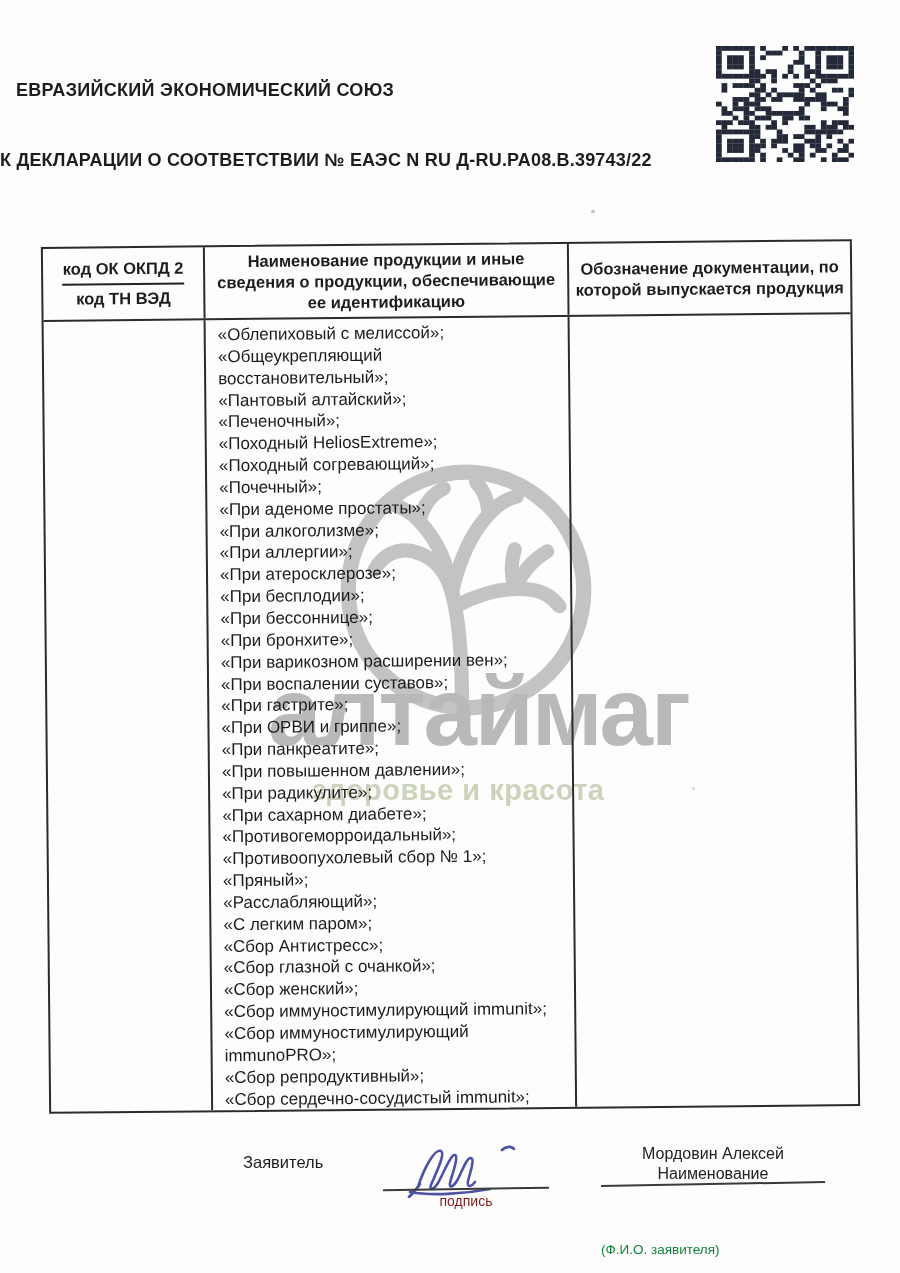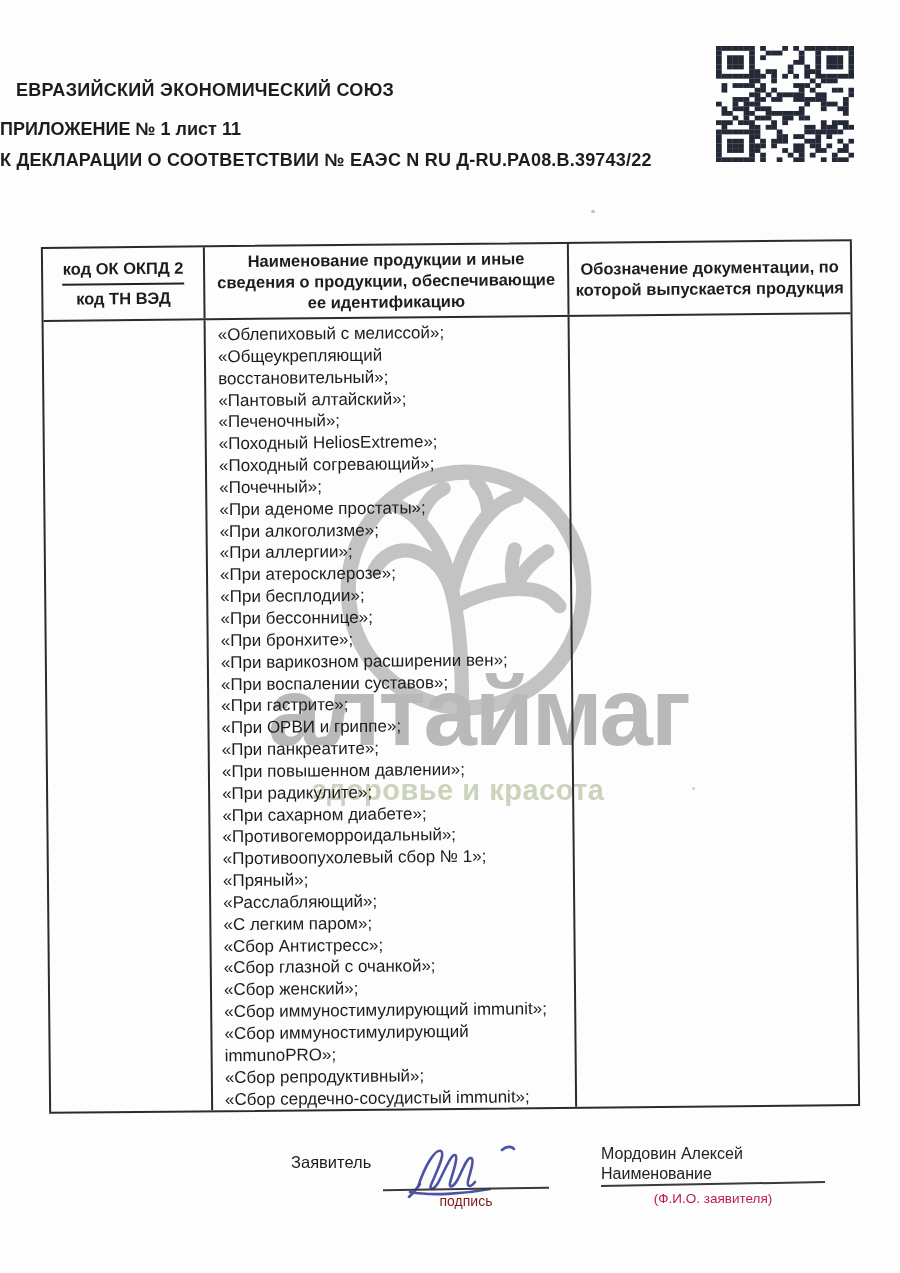--- a/index.html
+++ b/index.html
@@ -34,23 +34,23 @@
     font-weight:bold;font-size:16.5px;text-align:center;line-height:21px;padding:2px 6px;}
   .frac-line{width:122px;border-top:2px solid #222;margin:4px 0 3px 0;}
   .plist{padding:4px 18px 0 12px;font-size:17px;line-height:21.85px;color:#1c1c1c;}
   .plist div{white-space:normal;}
   
   .foot{position:absolute;z-index:3;}
   .applicant{left:243px;top:1153px;font-size:16.5px;}
   .sig-svg{left:404px;top:1140px;width:114px;height:58px;}
   .sig-line-left{left:383px;top:1188px;width:166px;border-top:2px solid #3a3a3a;transform:rotate(-0.9deg);}
   .sig-caption{left:383px;top:1193px;width:166px;text-align:center;font-size:14px;color:#7f1d1d;}
-  .name-block{left:601px;top:1144px;width:224px;font-size:16px;line-height:19.5px;color:#222;}
+  .name-block{left:601px;top:1144px;width:224px;text-align:center;font-size:16px;line-height:19.5px;color:#222;}
   .sig-line-right{left:601px;top:1183px;width:224px;border-top:2px solid #3a3a3a;transform:rotate(-1deg);}
-  .name-caption{left:601px;top:1191px;width:224px;text-align:center;font-size:13.5px;color:#be185d;}
+  .name-caption{left:601px;top:1242px;width:224px;text-align:left;font-size:13.5px;color:#15803d;}
   
   .speck{position:absolute;background:#9a9a9a;border-radius:50%;z-index:2;}
   .speck1{left:591px;top:210px;width:4px;height:3px;opacity:.65;}
   .speck2{left:692px;top:787px;width:3px;height:3px;opacity:.45;}
 </style>
 </head>
 <body>
 
 <div class="page">
 
@@ -64,21 +64,20 @@
       <path d="M152 56 C152 42 148 32 140 24"></path>
       <path d="M120 146 C146 132 170 126 196 130 C208 132 216 138 222 146"></path>
       <path d="M178 128 C186 112 196 100 210 92"></path>
       <path d="M178 128 C174 114 174 102 178 90"></path>
     </g>
   </svg>
   <div class="wm wm-title" style="position:absolute;color:#b9b9b9;">алтаймаг</div>
   <div class="wm wm-sub" style="position:absolute;color:#ccd3bb;">здоровье и красота</div>
 
   <div class="title-l1" style="position:absolute;z-index:3;margin-left:16px;">ЕВРАЗИЙСКИЙ ЭКОНОМИЧЕСКИЙ СОЮЗ</div>
-  <div class="title-l2" style="position:absolute;z-index:3;">ПРИЛОЖЕНИЕ № 1 лист 11</div>
   <div class="title-l3" style="position:absolute;z-index:3;">К ДЕКЛАРАЦИИ О СООТВЕТСТВИИ № ЕАЭС N RU Д-RU.РА08.В.39743/22</div>
 
   <svg id="qr" class="qr" viewBox="0 0 25 25" preserveAspectRatio="none">
       <rect x="0" y="0" width="1.04" height="1.04" fill="#242938"></rect>
       <rect x="1" y="0" width="1.04" height="1.04" fill="#242938"></rect>
       <rect x="2" y="0" width="1.04" height="1.04" fill="#242938"></rect>
       <rect x="3" y="0" width="1.04" height="1.04" fill="#242938"></rect>
       <rect x="4" y="0" width="1.04" height="1.04" fill="#242938"></rect>
       <rect x="5" y="0" width="1.04" height="1.04" fill="#242938"></rect>
       <rect x="6" y="0" width="1.04" height="1.04" fill="#242938"></rect>
@@ -424,21 +423,21 @@
           <div>«Сбор женский»;</div>
           <div>«Сбор иммуностимулирующий immunit»;</div>
           <div>«Сбор иммуностимулирующий immunoPRO»;</div>
           <div>«Сбор репродуктивный»;</div>
           <div>«Сбор сердечно-сосудистый immunit»;</div>
         </div>
       <div class="t-c3"></div>
     </div>
   </div>
 
-  <div class="foot applicant" style="position:absolute;margin-left:48px;">Заявитель</div>
+  <div class="foot applicant" style="position:absolute;">Заявитель</div>
 
   <svg class="foot sig-svg" style="position:absolute;" viewBox="0 0 114 58" fill="none">
     <g stroke="#4d53a4" stroke-width="2.6" stroke-linecap="round" fill="none">
       <path d="M14 47 C20 28 31 8 37 11 C42 14 31 35 27 45 C25 50 29 51 34 43 C41 30 47 14 51 15 C55 16 48 35 46 43 C45 48 49 48 54 39 C59 29 63 17 67 18 C71 19 66 33 64 41 C63 47 66 48 71 42"></path>
       <path d="M16 44 C12 50 8 54 5 57 M5 57 L10 52"></path>
       <path d="M6 52 C26 56 60 54 86 49"></path>
       <path d="M98 10 C102 6 108 6 110 9"></path>
     </g>
   </svg>
 

